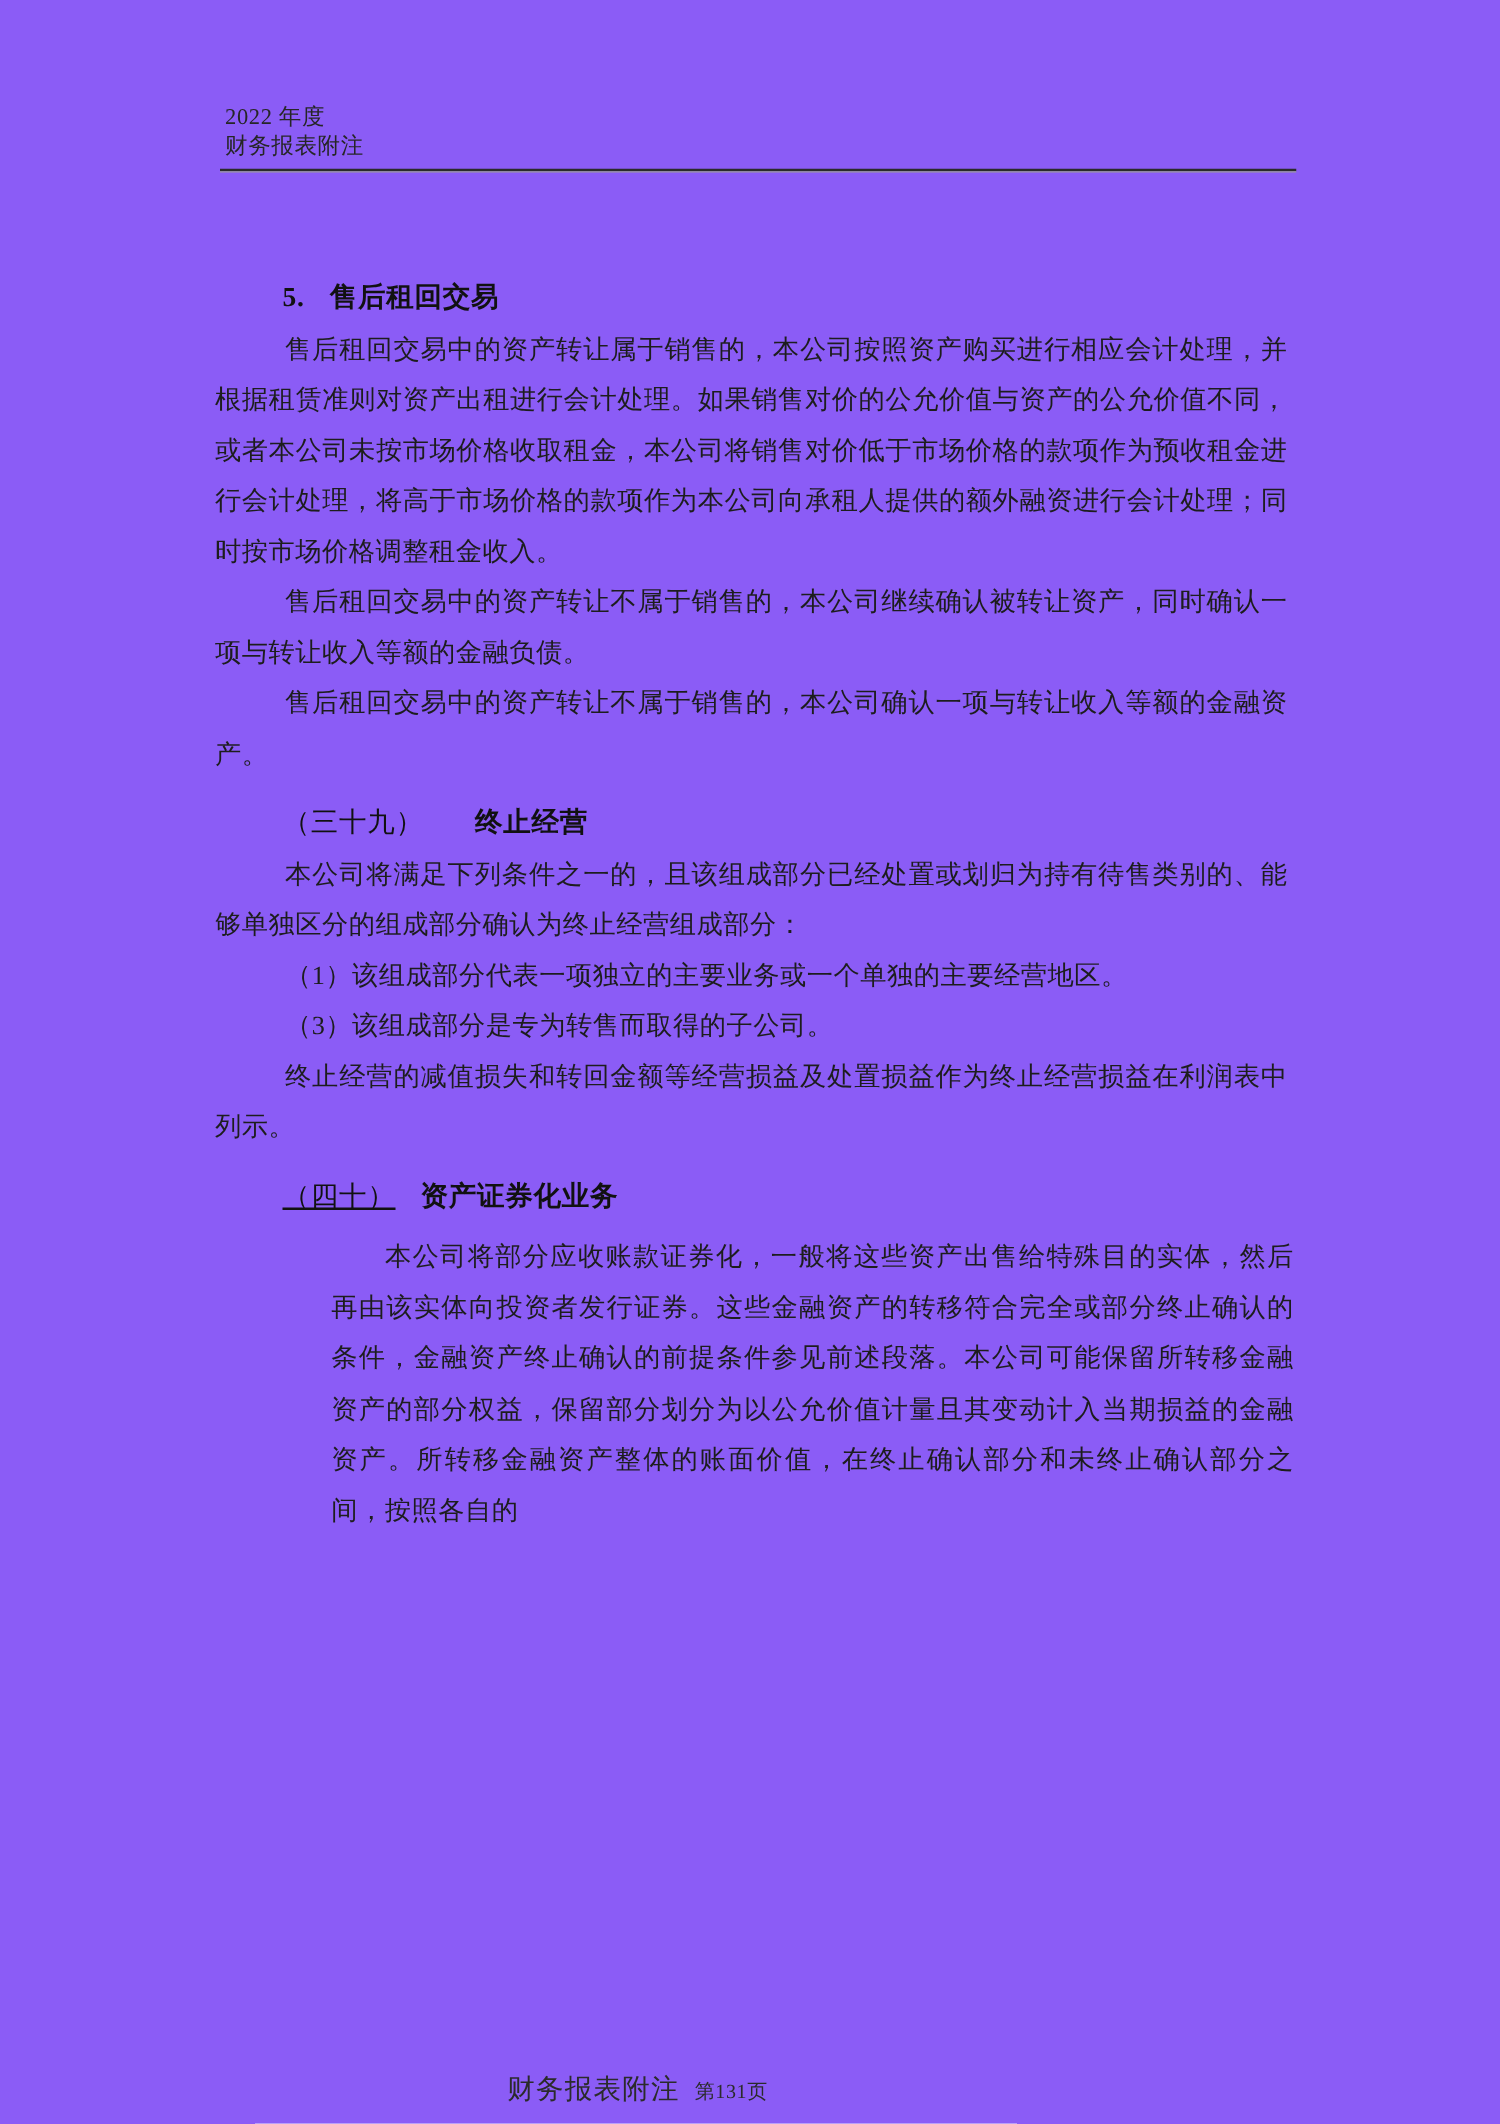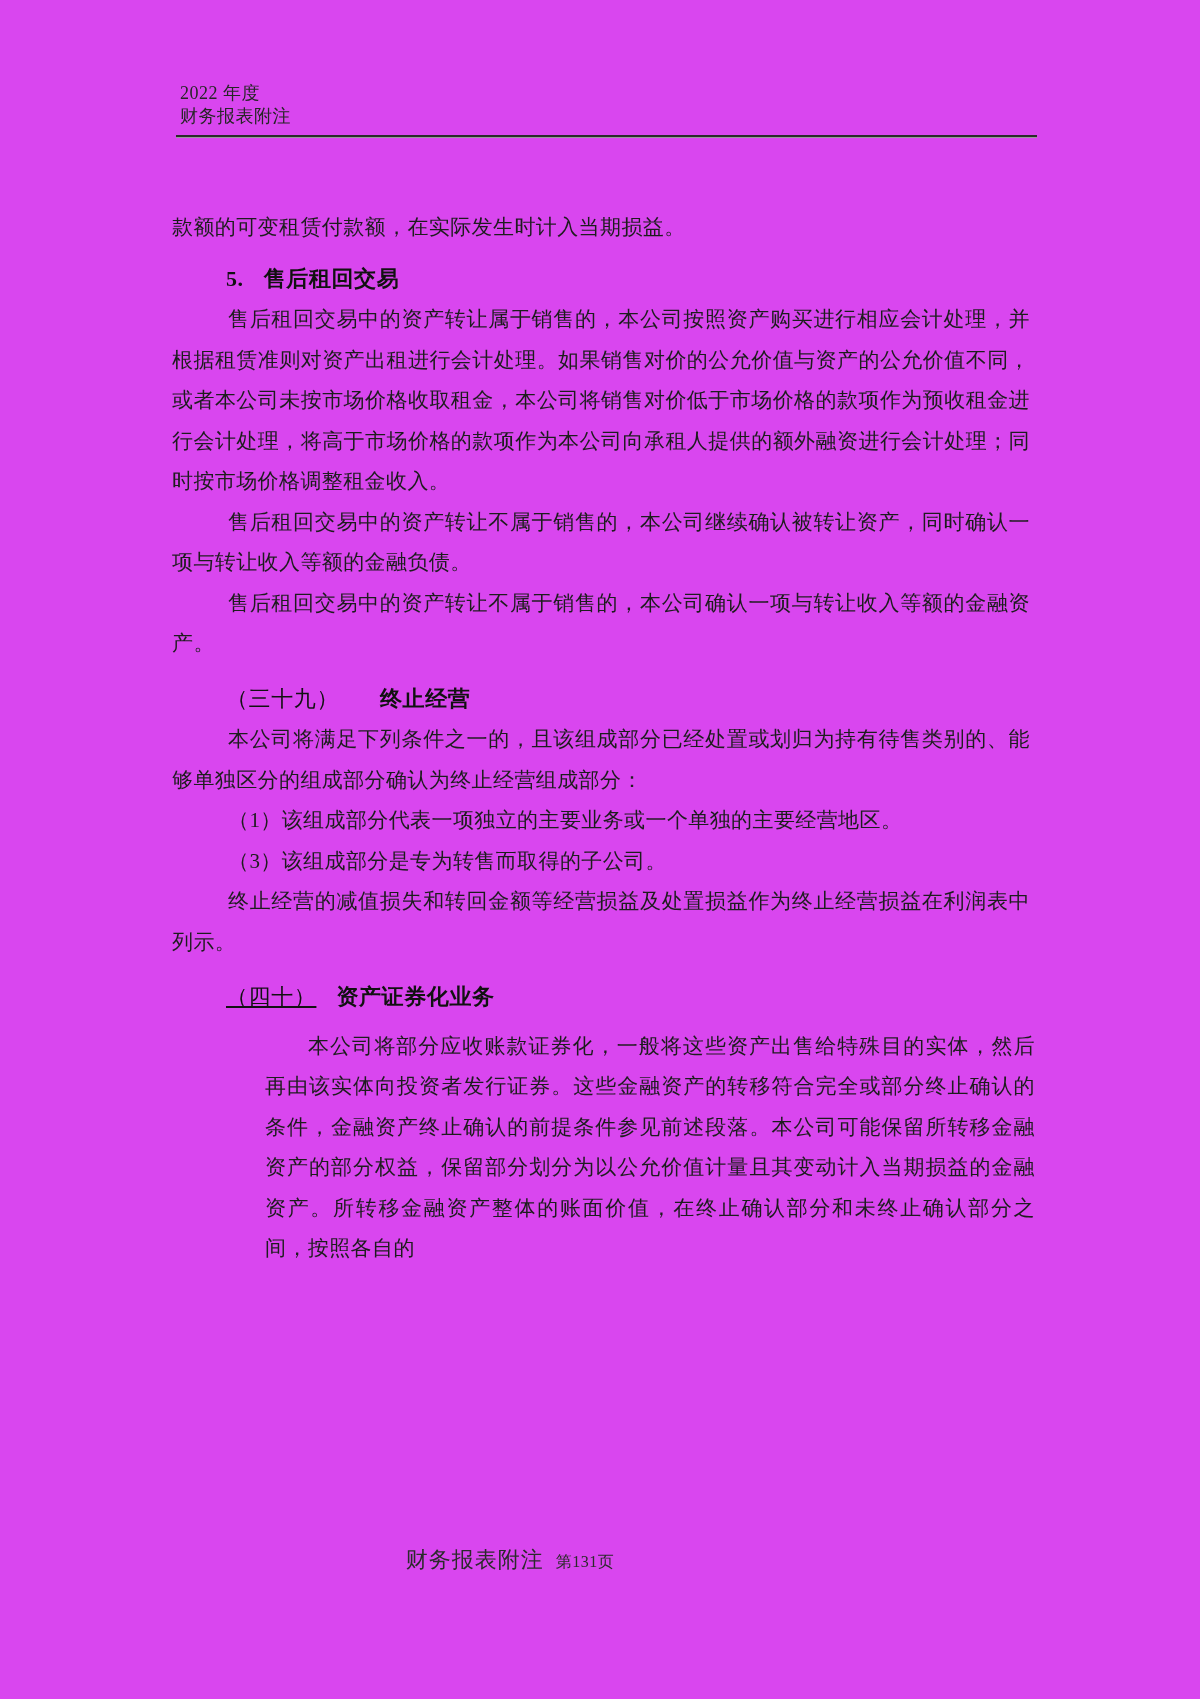--- a/index.html
+++ b/index.html
@@ -4,21 +4,21 @@
 <style>
   html, body {
     margin: 0;
     padding: 0;
     background: #ffffff;
   }
   .page {
     position: relative;
     width: 1200px;
     height: 1699px;
-    background: #d946ef;
+    background: #8b5cf6;
     overflow: hidden;
     font-family: "Liberation Serif", "DejaVu Serif", serif;
     color: #1d1d1d;
   }
 
   
   .header {
     position: absolute;
     left: 180px;
     top: 82px;
@@ -80,21 +80,21 @@
   .sec40-para {
     margin: 8px 0 0 93px !important;
     width: 770px;
     text-indent: 43px !important;
   }
 
   
   .footer {
     position: absolute;
     left: 0;
-    top: 1545px;
+    top: 1656px;
     width: 1020px;
     text-align: center;
     color: #2b2b2b;
   }
   .footer .footer-label {
     font-size: 22px;
     letter-spacing: 1px;
   }
   .footer .footer-page {
     font-size: 16px;
@@ -108,21 +108,20 @@
 <div class="page">
 
   <div class="header">
     <div>2022 年度</div>
     <div>财务报表附注</div>
   </div>
   <div class="header-rule"></div>
 
   <div class="content">
 
-    <p class="no-indent">款额的可变租赁付款额，在实际发生时计入当期损益。</p>
 
     <div class="heading heading-5">
       <span class="num">5.</span>
       <span class="ttl">售后租回交易</span>
     </div>
 
     <p>售后租回交易中的资产转让属于销售的，本公司按照资产购买进行相应会计处理，并根据租赁准则对资产出租进行会计处理。如果销售对价的公允价值与资产的公允价值不同，或者本公司未按市场价格收取租金，本公司将销售对价低于市场价格的款项作为预收租金进行会计处理，将高于市场价格的款项作为本公司向承租人提供的额外融资进行会计处理；同时按市场价格调整租金收入。</p>
     <p>售后租回交易中的资产转让不属于销售的，本公司继续确认被转让资产，同时确认一项与转让收入等额的金融负债。</p>
     <p>售后租回交易中的资产转让不属于销售的，本公司确认一项与转让收入等额的金融资产。</p>
 

